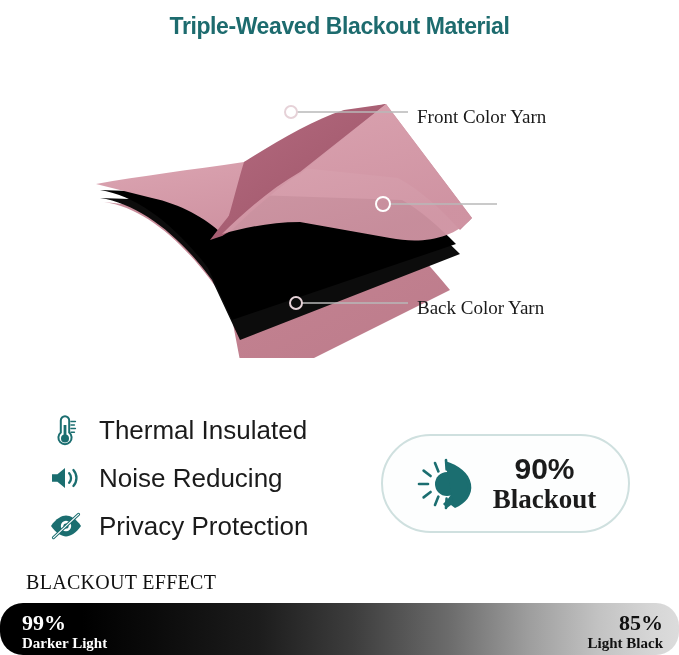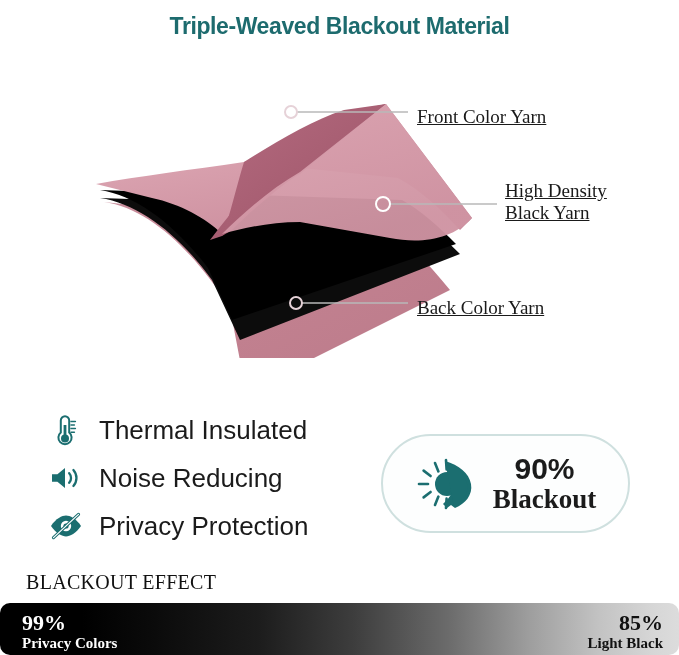--- a/index.html
+++ b/index.html
@@ -44,21 +44,20 @@
   }
   #fabric-svg { display: block; }
 
   .callout-label {
     position: absolute;
     font-family: "Liberation Serif", serif;
     font-size: 19px;
     color: #1a1a1a;
     line-height: 1.18;
     white-space: nowrap;
-    text-decoration: underline;
   }
   #callout-label-front { left: 417px; top: 48px; }
   #callout-label-middle { left: 505px; top: 122px; }
   #callout-label-back  { left: 417px; top: 239px; }
 
   
   #feature-list {
     position: absolute;
     left: 45px;
     top: 408px;
@@ -127,21 +126,21 @@
     color: #111111;
     letter-spacing: 0.3px;
     white-space: nowrap;
   }
   #blackout-bar {
     position: absolute;
     left: 0px;
     top: 603px;
     width: 679px;
     height: 52px;
-    border-radius: 10px;
+    border-radius: 23px;
     background: linear-gradient(to right,
         #000000 0%, #000000 12%, #0a0a0a 22%,
         #1c1c1c 38%, #3d3d3d 52%, #6b6b6b 66%,
         #9e9e9e 78%, #c2c2c2 88%, #d6d6d6 96%, #dcdcdc 100%);
     overflow: hidden;
   }
   .bar-label {
     position: absolute;
     font-family: "Liberation Serif", serif;
     line-height: 1.1;
@@ -221,24 +220,20 @@
     </g>
     <g fill="none" stroke-width="2">
       <circle cx="291" cy="54" r="6" stroke="#e6d2d8"></circle>
       <circle cx="383" cy="146" r="7" stroke="#ffffff"></circle>
       <circle cx="296" cy="245" r="6" stroke="#e6d2d8"></circle>
     </g>
   </svg>
 
   <div class="callout-label" id="callout-label-front">Front  Color Yarn</div>
 
-  <div class="callout-label" id="callout-label-middle">
-    <div>High Density</div>
-    <div>Black Yarn</div>
-  </div>
 
   <div class="callout-label" id="callout-label-back">Back Color Yarn</div>
 </div>
 
 <div id="feature-list">
 
   <div class="feature-row">
     <span class="feature-icon">
       <svg width="28" height="34" viewBox="0 0 28 34" xmlns="http://www.w3.org/2000/svg">
         <path d="M13 3.2 a4.2 4.2 0 0 1 4.2 4.2 v12.1 a6.6 6.6 0 1 1 -8.4 0 V7.4 A4.2 4.2 0 0 1 13 3.2 Z" fill="none" stroke="#1b6e70" stroke-width="2"></path>
@@ -303,19 +298,19 @@
     <span id="badge-percent">90%</span>
     <span id="badge-caption">Blackout</span>
   </span>
 </div>
 
 <div id="blackout-effect-heading">BLACKOUT EFFECT</div>
 
 <div id="blackout-bar">
   <span class="bar-label" id="bar-label-left">
     <span class="bar-pct">99%</span>
-    <span class="bar-sub">Privacy Colors</span>
+    <span class="bar-sub">Darker Light</span>
   </span>
   <span class="bar-label" id="bar-label-right">
     <span class="bar-pct">85%</span>
     <span class="bar-sub">Light Black</span>
   </span>
 </div>
 
 </body></html>

